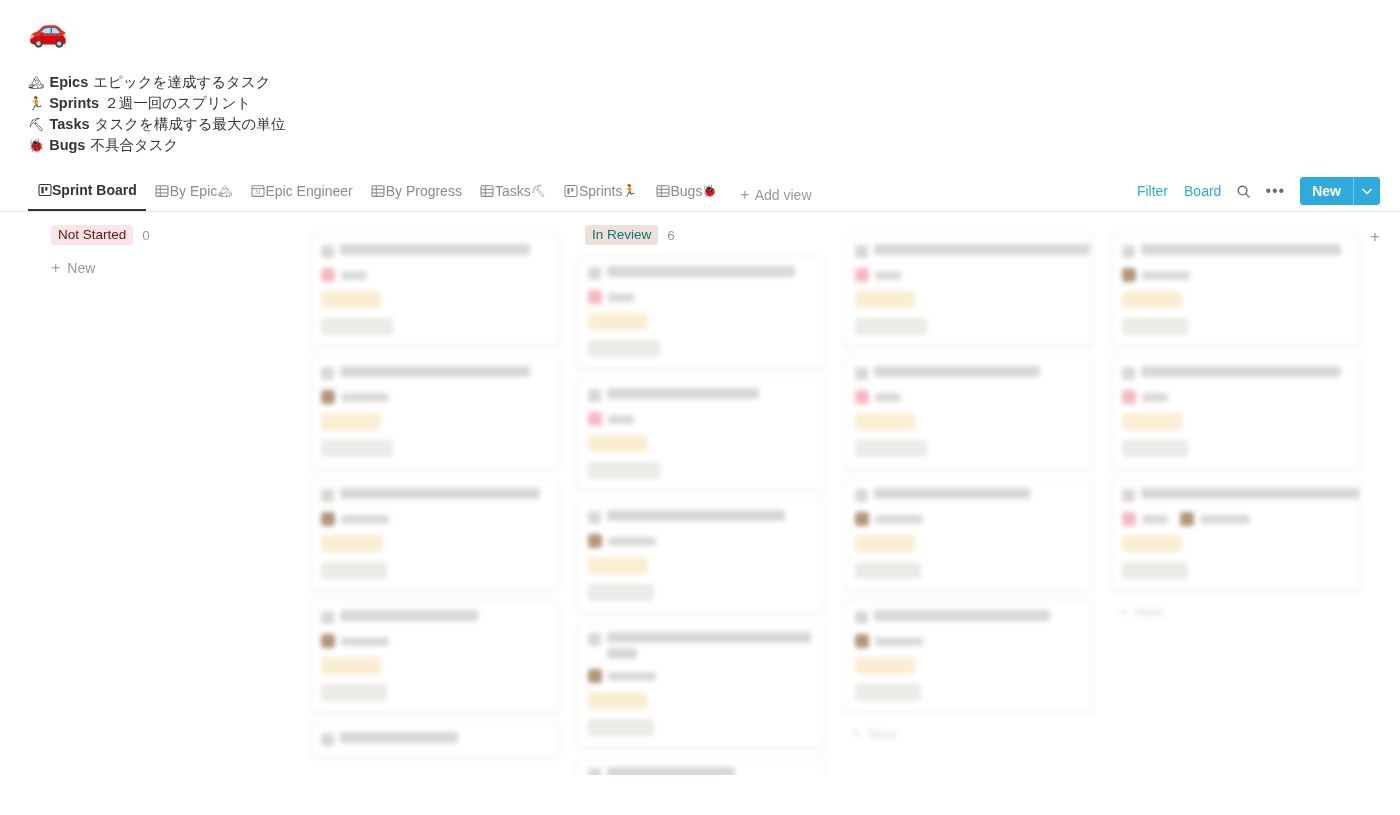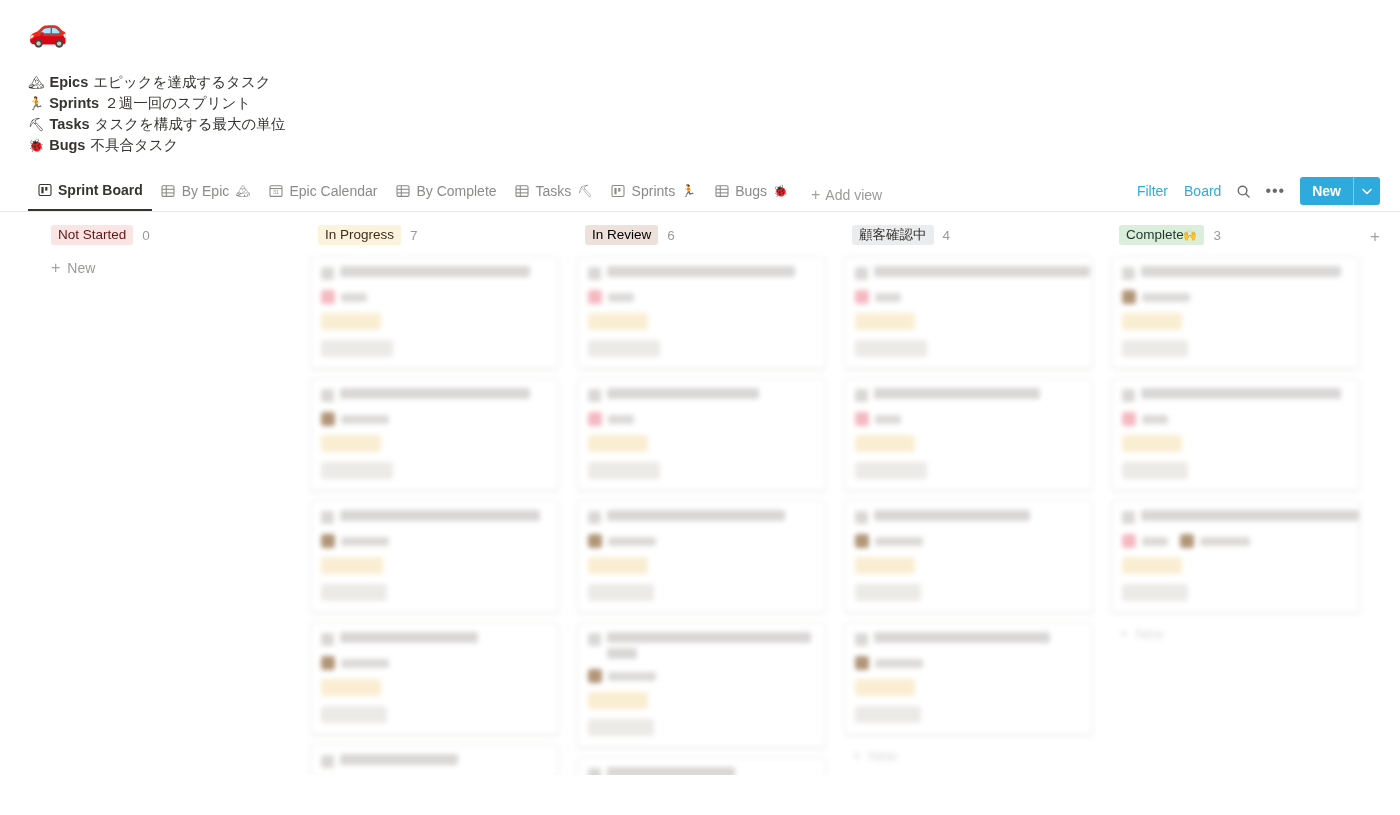--- a/index.html
+++ b/index.html
@@ -37,21 +37,21 @@
     margin-top: 20px;
     height: 36px;
     border-bottom: 1px solid #eceae5;
     display: flex;
     align-items: flex-end;
     padding: 0 20px 0 28px;
     position: relative;
   }
   .tabs { display: flex; align-items: flex-end; gap: 0; }
   .tab {
-    display: flex; align-items: center; gap: 6px;
+    display: flex; align-items: center; gap: 0;
     font-size: 14px; color: #8d8b87;
     padding: 0 9px 8px 9px;
     height: 33px;
     cursor: pointer;
     white-space: nowrap;
   }
   .tab.active { color: #37352f; font-weight: bold; border-bottom: 2px solid #37352f; }
   .tab-ico { display: inline-flex; width: 15px; height: 15px; align-items: center; justify-content: center; }
   .tab-ico svg { display: block; }
   .tab-emoji { font-size: 12px; }
@@ -195,32 +195,32 @@
         <span class="tab-emoji">🏔</span>
       </div>
       <div class="tab">
         <span class="tab-ico">
           <svg width="14" height="14" viewBox="0 0 14 14" fill="none" stroke="currentColor" stroke-width="1.1">
             <rect x="1" y="1.8" width="12" height="10.6" rx="1.3"></rect>
             <line x1="1" y1="4.6" x2="13" y2="4.6"></line>
             <text x="7" y="10.4" font-size="5" text-anchor="middle" fill="currentColor" stroke="none" font-family="Liberation Sans, sans-serif">31</text>
           </svg>
         </span>
-        <span>Epic Calendar</span>
+        <span>Epic Engineer</span>
       </div>
       <div class="tab">
         <span class="tab-ico">
           <svg width="14" height="14" viewBox="0 0 14 14" fill="none" stroke="currentColor" stroke-width="1.1">
             <rect x="1" y="1.8" width="12" height="10.6" rx="1.3"></rect>
             <line x1="1" y1="5.3" x2="13" y2="5.3"></line>
             <line x1="1" y1="8.9" x2="13" y2="8.9"></line>
             <line x1="5.3" y1="1.8" x2="5.3" y2="12.4"></line>
           </svg>
         </span>
-        <span>By Complete</span>
+        <span>By Progress</span>
       </div>
       <div class="tab">
         <span class="tab-ico">
           <svg width="14" height="14" viewBox="0 0 14 14" fill="none" stroke="currentColor" stroke-width="1.1">
             <rect x="1" y="1.8" width="12" height="10.6" rx="1.3"></rect>
             <line x1="1" y1="5.3" x2="13" y2="5.3"></line>
             <line x1="1" y1="8.9" x2="13" y2="8.9"></line>
             <line x1="5.3" y1="1.8" x2="5.3" y2="12.4"></line>
           </svg>
         </span>
@@ -288,24 +288,20 @@
           <span class="col-count">0</span>
         </div>
         <div class="col-body">
           <div class="new-row">
             <span class="plusglyph">+</span>
             <span>New</span>
           </div>
         </div>
       </div>
       <div class="col">
-        <div class="col-head">
-          <span class="chip" style="background: rgb(251, 243, 219); color: rgb(64, 44, 27);"><span>In Progress</span></span>
-          <span class="col-count">7</span>
-        </div>
         <div class="col-body">
           <div class="card blurwrap">
             <div class="card-title">
               <span class="ico b-ico blur"></span>
               <span style="flex:1">
                 <span class="b-line blur" style="display:block;width:190px;"></span>
               </span>
             </div>
             <div class="card-meta">
               <span class="b-avatar pink"></span>
@@ -361,21 +357,21 @@
               <span class="ico b-ico blur"></span>
               <span style="flex:1">
                 <span class="b-line blur" style="display:block;width:118px;"></span>
               </span>
             </div>
           </div>
         </div>
       </div>
       <div class="col">
         <div class="col-head">
-          <span class="chip" style="background: rgb(238, 224, 218); color: #000000;"><span>In Review</span></span>
+          <span class="chip" style="background: rgb(238, 224, 218); color: #0f766e;"><span>In Review</span></span>
           <span class="col-count">6</span>
         </div>
         <div class="col-body">
           <div class="card blurwrap">
             <div class="card-title">
               <span class="ico b-ico blur"></span>
               <span style="flex:1">
                 <span class="b-line blur" style="display:block;width:188px;"></span>
               </span>
             </div>
@@ -433,24 +429,20 @@
             <div class="card-title">
               <span class="ico b-ico blur"></span>
               <span style="flex:1">
                 <span class="b-line blur" style="display:block;width:128px;"></span>
               </span>
             </div>
           </div>
         </div>
       </div>
       <div class="col">
-        <div class="col-head">
-          <span class="chip" style="background: rgb(235, 236, 237); color: rgb(50, 48, 44);"><span>顧客確認中</span></span>
-          <span class="col-count">4</span>
-        </div>
         <div class="col-body">
           <div class="card blurwrap">
             <div class="card-title">
               <span class="ico b-ico blur"></span>
               <span style="flex:1">
                 <span class="b-line blur" style="display:block;width:216px;"></span>
               </span>
             </div>
             <div class="card-meta">
               <span class="b-avatar pink"></span>
@@ -501,24 +493,20 @@
             <div class="tagrow"><span class="tag task" style="width:60px"><span class="tag-inner blur" style="width:46px"></span></span></div>
             <div class="tagrow"><span class="tag sprint" style="width:66px"><span class="tag-inner blur" style="width:52px"></span></span></div>
           </div>
           <div class="new-row blurred">
             <span class="plusglyph">+</span>
             <span>New</span>
           </div>
         </div>
       </div>
       <div class="col">
-        <div class="col-head">
-          <span class="chip" style="background: rgb(219, 237, 219); color: rgb(28, 56, 41);"><span>Complete</span><span class="chip-emoji">🙌</span></span>
-          <span class="col-count">3</span>
-        </div>
         <div class="col-body">
           <div class="card blurwrap">
             <div class="card-title">
               <span class="ico b-ico blur"></span>
               <span style="flex:1">
                 <span class="b-line blur" style="display:block;width:200px;"></span>
               </span>
             </div>
             <div class="card-meta">
               <span class="b-avatar brown"></span>

